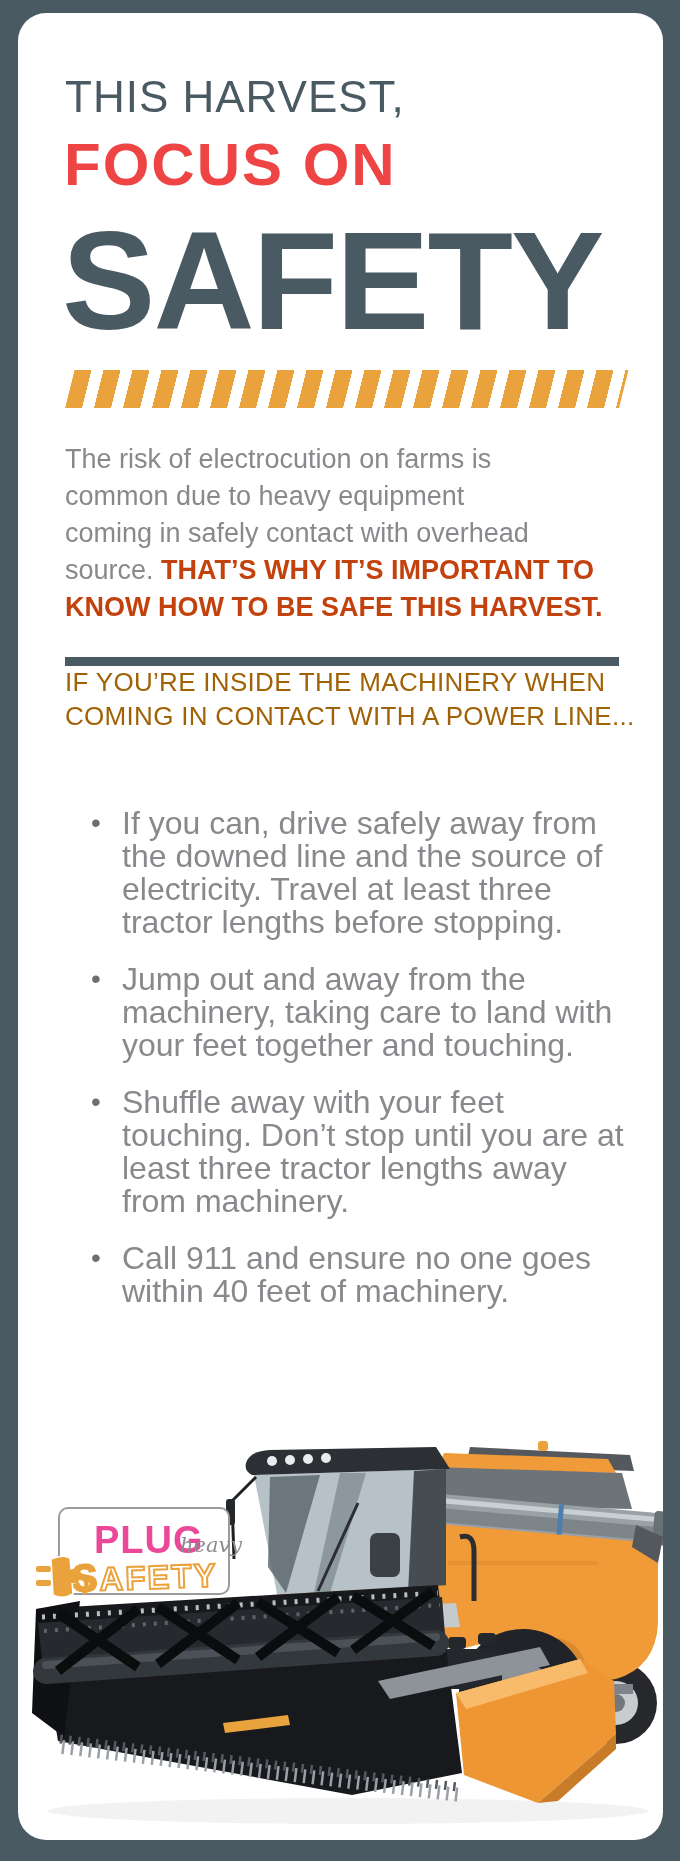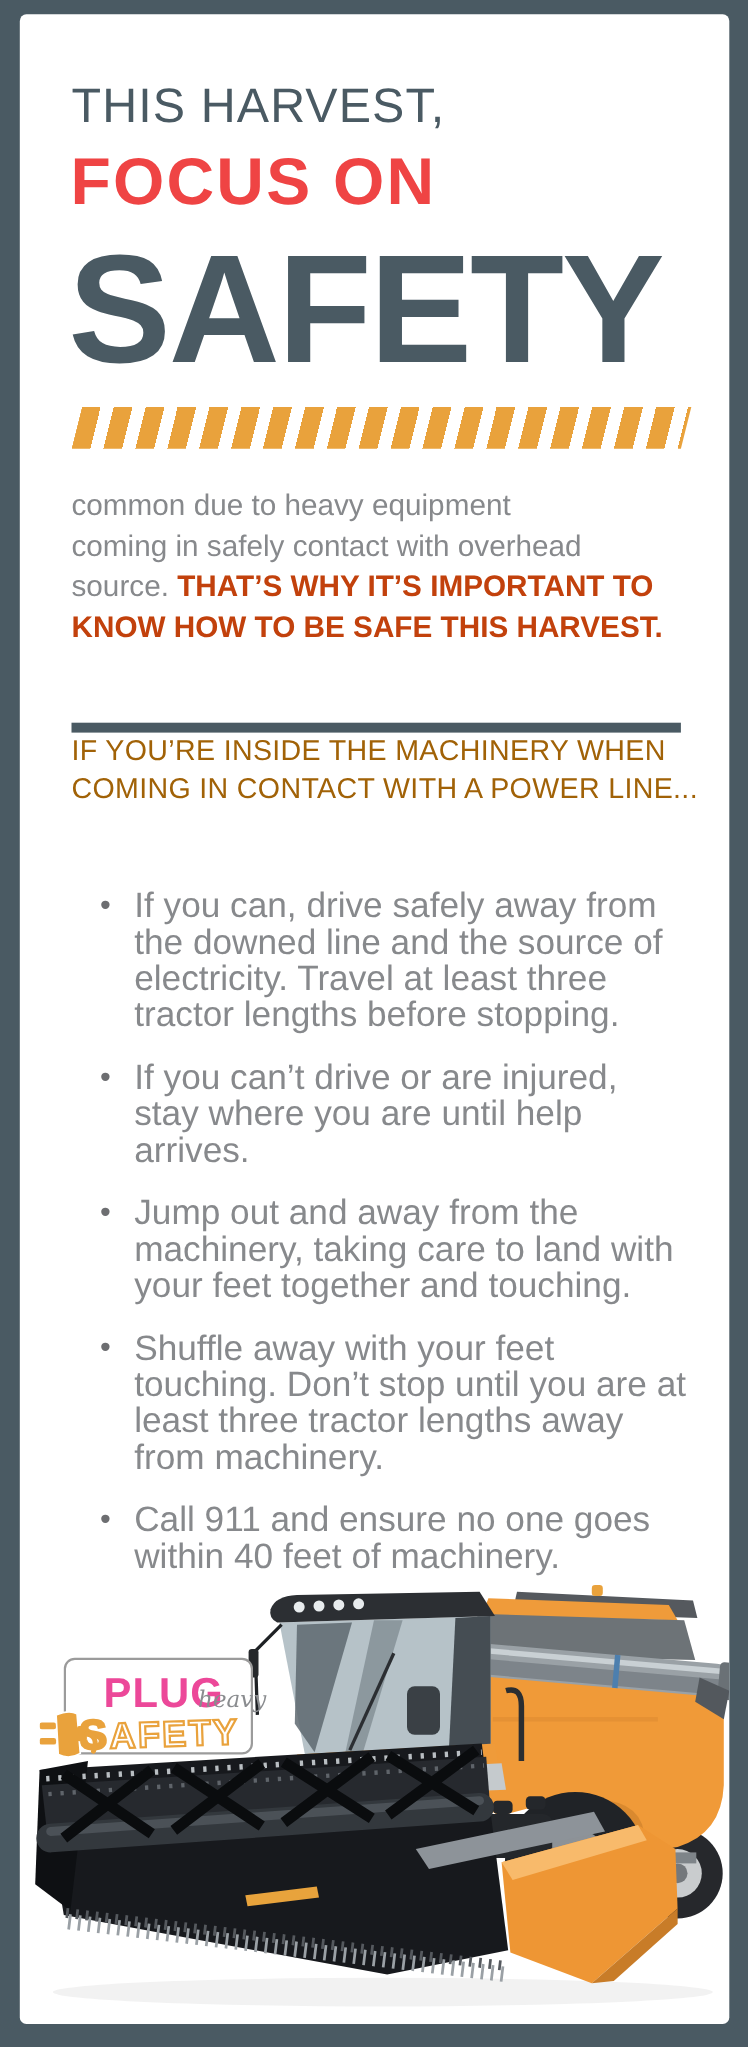--- a/index.html
+++ b/index.html
@@ -7,21 +7,21 @@
   body {
     width:680px; height:1861px;
     background:#4A5A63;
     position:relative;
     font-family:"Liberation Sans", sans-serif;
     overflow:hidden;
   }
   .card {
     position:absolute; left:18px; top:13px;
     width:645px; height:1827px;
-    background:#ffffff; border-radius:6px;
+    background:#ffffff; border-radius:28px;
     overflow:hidden;
   }
   
   .title-line1 {
     position:absolute; left:47px; top:62px;
     font-size:44px; line-height:1; font-weight:400;
     letter-spacing:1px; color:#4A5A63;
   }
   .title-line2 {
     position:absolute; left:46px; top:122px;
@@ -116,36 +116,36 @@
 
 <div class="card">
 
   <div class="title-line1">THIS HARVEST,</div>
   <div class="title-line2">FOCUS ON</div>
   <div class="title-line3">SAFETY</div>
 
   <div class="stripes"></div>
 
   <div class="intro">
+    <div>The risk of electrocution on farms is</div>
     <div>common due to heavy equipment</div>
     <div>coming in safely contact with overhead</div>
     <div><span>source. </span><span class="orange">THAT’S WHY IT’S IMPORTANT TO</span></div>
     <div><span class="orange">KNOW HOW TO BE SAFE THIS HARVEST.</span></div>
   </div>
 
   <div class="divider"></div>
 
   <div class="section-heading">
     <div>IF YOU’RE INSIDE THE MACHINERY WHEN</div>
     <div>COMING IN CONTACT WITH A POWER LINE...</div>
   </div>
 
   <ul class="bullets">
     <li>If you can, drive safely away from the downed line and the source of electricity. Travel at least three tractor lengths before stopping.</li>
-    <li>If you can’t drive or are injured, stay where you are until help arrives.</li>
     <li>Jump out and away from the machinery, taking care to land with your feet together and touching.</li>
     <li>Shuffle away with your feet touching. Don’t stop until you are at least three tractor lengths away from machinery.</li>
     <li>Call 911 and ensure no one goes within 40 feet of machinery.</li>
   </ul>
 
   <svg class="harvester" viewBox="0 0 645 392" xmlns="http://www.w3.org/2000/svg" aria-hidden="true">
     <ellipse cx="330" cy="370" rx="300" ry="13" fill="#000" opacity="0.05"></ellipse>
 
     <g>
       <circle cx="598" cy="262" r="41" fill="#26282c"></circle>

